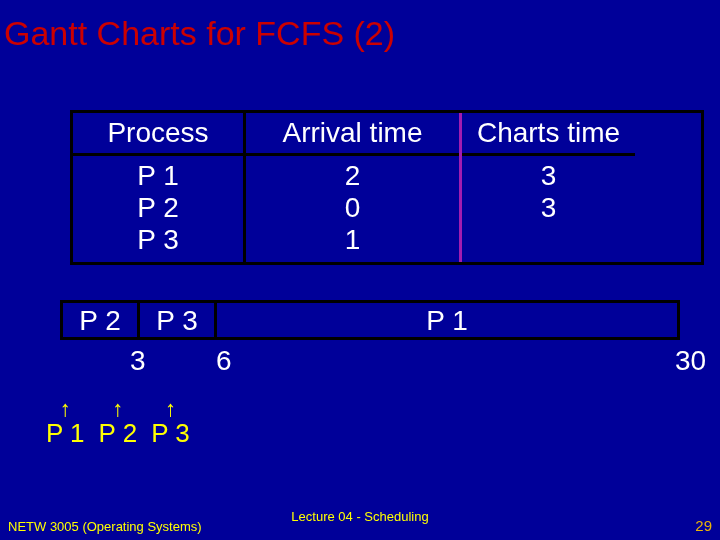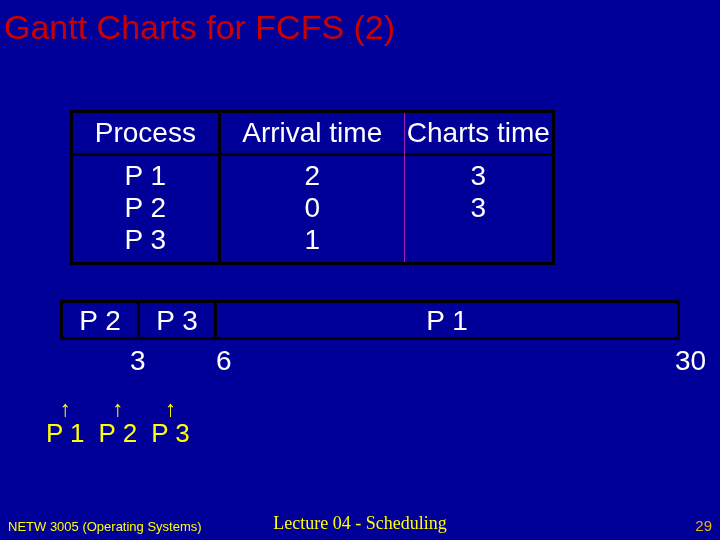--- a/index.html
+++ b/index.html
@@ -7,39 +7,39 @@
   body {
     background: #000099;
     font-family: Arial, Helvetica, sans-serif;
     position: relative;
     overflow: hidden;
   }
   .title {
     color: #cc0000;
     font-size: 34px;
     font-weight: normal;
-    padding: 8px 4px 0 4px;
+    padding: 14px 4px 0 4px;
   }
   
   .ptable {
     position: absolute;
     left: 70px;
     top: 110px;
-    width: 485px;
+    width: 634px;
     border: 3px solid #000;
     display: flex;
     color: #fff;
     font-size: 28px;
   }
   .pcol {
     text-align: center;
     padding: 4px 0 6px 0;
   }
   .pcol:nth-child(1) { width: 173px; border-right: 3px solid #000; }
-  .pcol:nth-child(2) { width: 216px; border-right: 1px solid #a21caf; }
+  .pcol:nth-child(2) { width: 216px; border-right: 3px solid #a21caf; }
   .pcol:nth-child(3) { width: 173px; }
   .pcol .hdr { border-bottom: 3px solid #000; padding-bottom: 4px; margin-bottom: 4px; }
   .pcol div { line-height: 32px; }
   
   .gantt {
     position: absolute;
     left: 60px;
     top: 300px;
     width: 620px;
     height: 40px;
@@ -82,25 +82,24 @@
   .footer-left {
     position: absolute;
     left: 8px;
     bottom: 6px;
     color: #ffff00;
     font-size: 13px;
   }
   .footer-center {
     position: absolute;
     left: 0; right: 0;
-    bottom: 6px;
+    bottom: 16px;
     text-align: center;
     color: #ffff00;
-    font-size: 18px;
-    font-family: Liberation Serif, serif;
+    font-size: 13px;
   }
   .footer-right {
     position: absolute;
     right: 8px;
     bottom: 6px;
     color: #eab308;
     font-size: 15px;
   }
 </style>
 </head>

